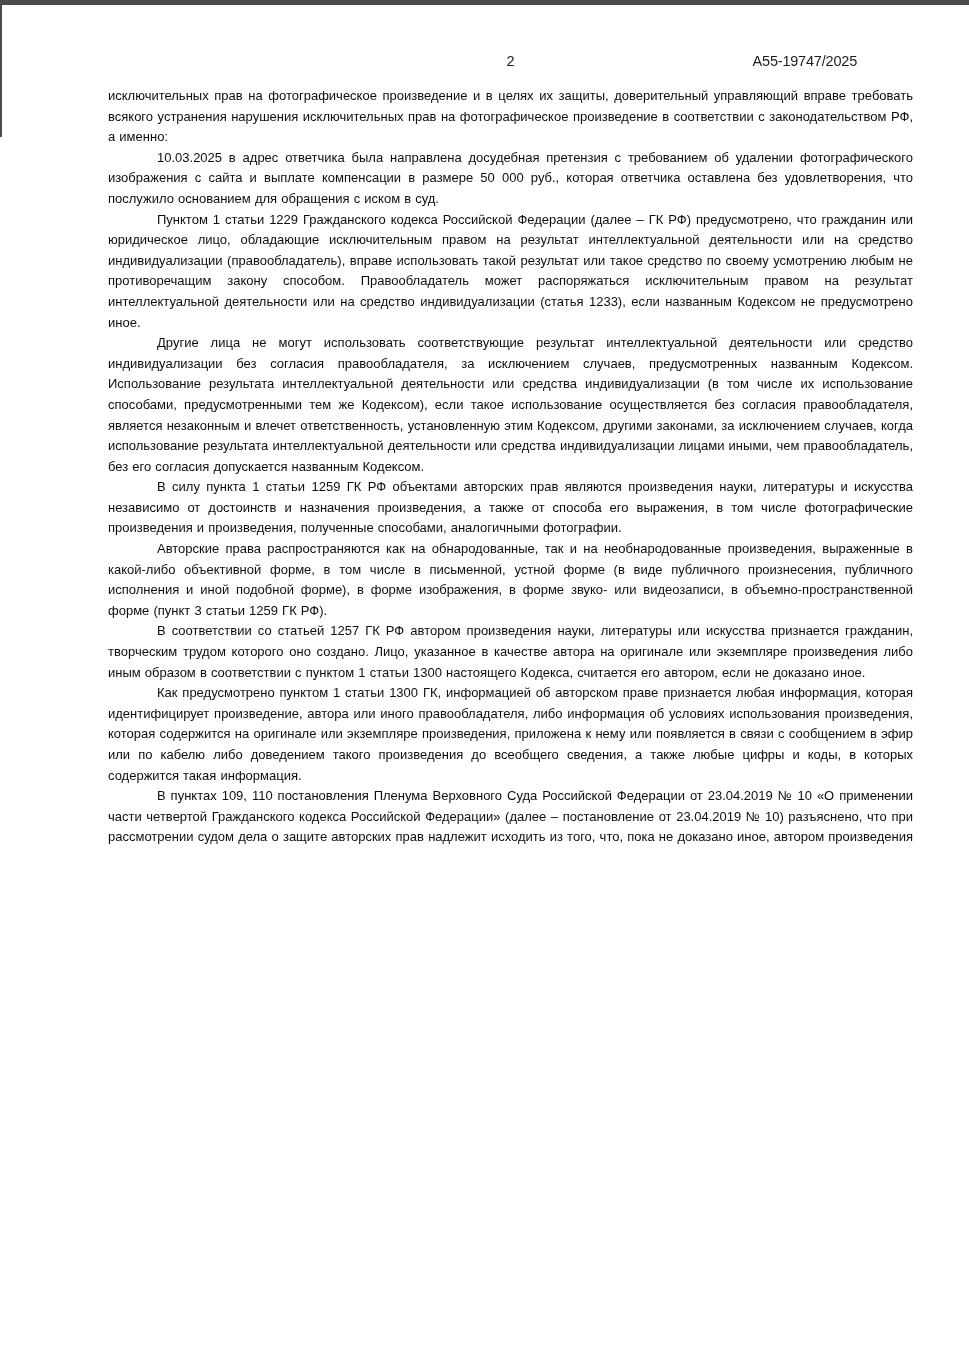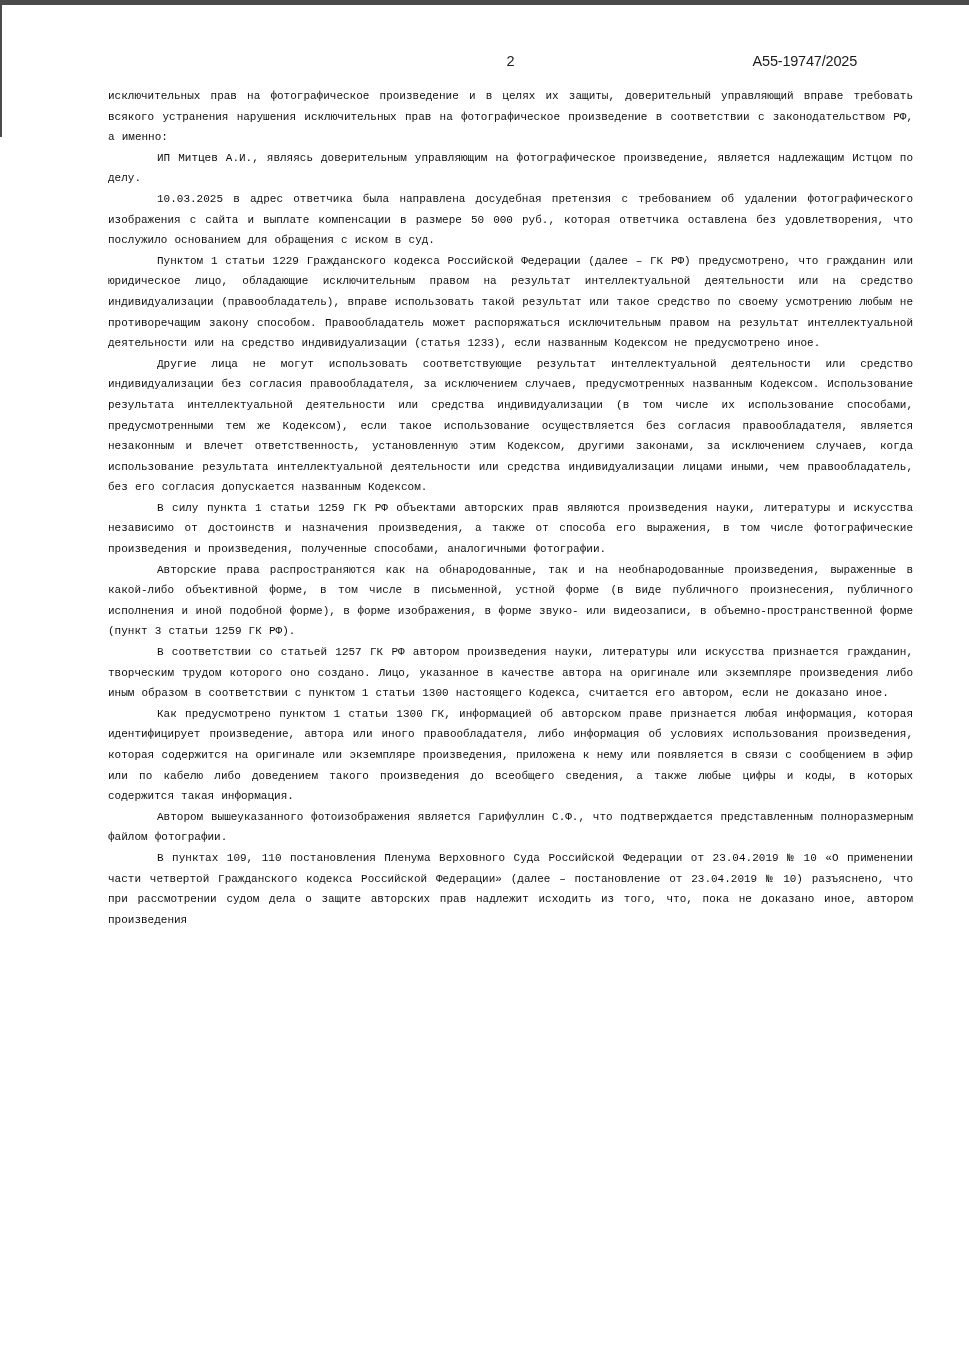--- a/index.html
+++ b/index.html
@@ -47,22 +47,22 @@
     position: absolute;
     right: 56px;
     top: 0;
     letter-spacing: -0.2px;
   }
   .body-text {
     position: absolute;
     left: 108px;
     top: 86px;
     width: 805px;
-    font-family: Liberation Mono, monospace;
-    font-size: 11px;
+    font-family: Liberation Sans, sans-serif;
+    font-size: 13px;
     line-height: 20.6px;
     text-rendering: optimizeLegibility;
   }
   .doc-paragraph {
     margin: 0;
     padding: 0;
     text-indent: 49px;
     text-align: justify;
     word-spacing: 0.5px;
   }
@@ -81,25 +81,23 @@
   <div class="edge-top"></div>
   <div class="edge-left"></div>
 
   <div class="header">
     <div class="page-number">2</div>
     <div class="case-number">А55-19747/2025</div>
   </div>
 
   <div class="body-text">
       <p class="doc-paragraph no-indent">исключительных прав на фотографическое произведение и в целях их защиты, доверительный управляющий вправе требовать всякого устранения нарушения исключительных прав на фотографическое произведение в соответствии с законодательством РФ, а именно:</p>
-      <p class="doc-paragraph">ИП Митцев А.И., являясь доверительным управляющим на фотографическое произведение, является надлежащим Истцом по делу.</p>
       <p class="doc-paragraph">10.03.2025 в адрес ответчика была направлена досудебная претензия с требованием об удалении фотографического изображения с сайта и выплате компенсации в размере 50 000 руб., которая ответчика оставлена без удовлетворения, что послужило основанием для обращения с иском в суд.</p>
       <p class="doc-paragraph">Пунктом 1 статьи 1229 Гражданского кодекса Российской Федерации (далее – ГК РФ) предусмотрено, что гражданин или юридическое лицо, обладающие исключительным правом на результат интеллектуальной деятельности или на средство индивидуализации (правообладатель), вправе использовать такой результат или такое средство по своему усмотрению любым не противоречащим закону способом. Правообладатель может распоряжаться исключительным правом на результат интеллектуальной деятельности или на средство индивидуализации (статья 1233), если названным Кодексом не предусмотрено иное.</p>
       <p class="doc-paragraph">Другие лица не могут использовать соответствующие результат интеллектуальной деятельности или средство индивидуализации без согласия правообладателя, за исключением случаев, предусмотренных названным Кодексом. Использование результата интеллектуальной деятельности или средства индивидуализации (в том числе их использование способами, предусмотренными тем же Кодексом), если такое использование осуществляется без согласия правообладателя, является незаконным и влечет ответственность, установленную этим Кодексом, другими законами, за исключением случаев, когда использование результата интеллектуальной деятельности или средства индивидуализации лицами иными, чем правообладатель, без его согласия допускается названным Кодексом.</p>
       <p class="doc-paragraph">В силу пункта 1 статьи 1259 ГК РФ объектами авторских прав являются произведения науки, литературы и искусства независимо от достоинств и назначения произведения, а также от способа его выражения, в том числе фотографические произведения и произведения, полученные способами, аналогичными фотографии.</p>
       <p class="doc-paragraph">Авторские права распространяются как на обнародованные, так и на необнародованные произведения, выраженные в какой-либо объективной форме, в том числе в письменной, устной форме (в виде публичного произнесения, публичного исполнения и иной подобной форме), в форме изображения, в форме звуко- или видеозаписи, в объемно-пространственной форме (пункт 3 статьи 1259 ГК РФ).</p>
       <p class="doc-paragraph">В соответствии со статьей 1257 ГК РФ автором произведения науки, литературы или искусства признается гражданин, творческим трудом которого оно создано. Лицо, указанное в качестве автора на оригинале или экземпляре произведения либо иным образом в соответствии с пунктом 1 статьи 1300 настоящего Кодекса, считается его автором, если не доказано иное.</p>
       <p class="doc-paragraph">Как предусмотрено пунктом 1 статьи 1300 ГК, информацией об авторском праве признается любая информация, которая идентифицирует произведение, автора или иного правообладателя, либо информация об условиях использования произведения, которая содержится на оригинале или экземпляре произведения, приложена к нему или появляется в связи с сообщением в эфир или по кабелю либо доведением такого произведения до всеобщего сведения, а также любые цифры и коды, в которых содержится такая информация.</p>
-      <p class="doc-paragraph">Автором вышеуказанного фотоизображения является Гарифуллин С.Ф., что подтверждается представленным полноразмерным файлом фотографии.</p>
       <p class="doc-paragraph justify-last">В пунктах 109, 110 постановления Пленума Верховного Суда Российской Федерации от 23.04.2019 № 10 «О применении части четвертой Гражданского кодекса Российской Федерации» (далее – постановление от 23.04.2019 № 10) разъяснено, что при рассмотрении судом дела о защите авторских прав надлежит исходить из того, что, пока не доказано иное, автором произведения</p>
     </div>
 
 </div>
 
 </body></html>

